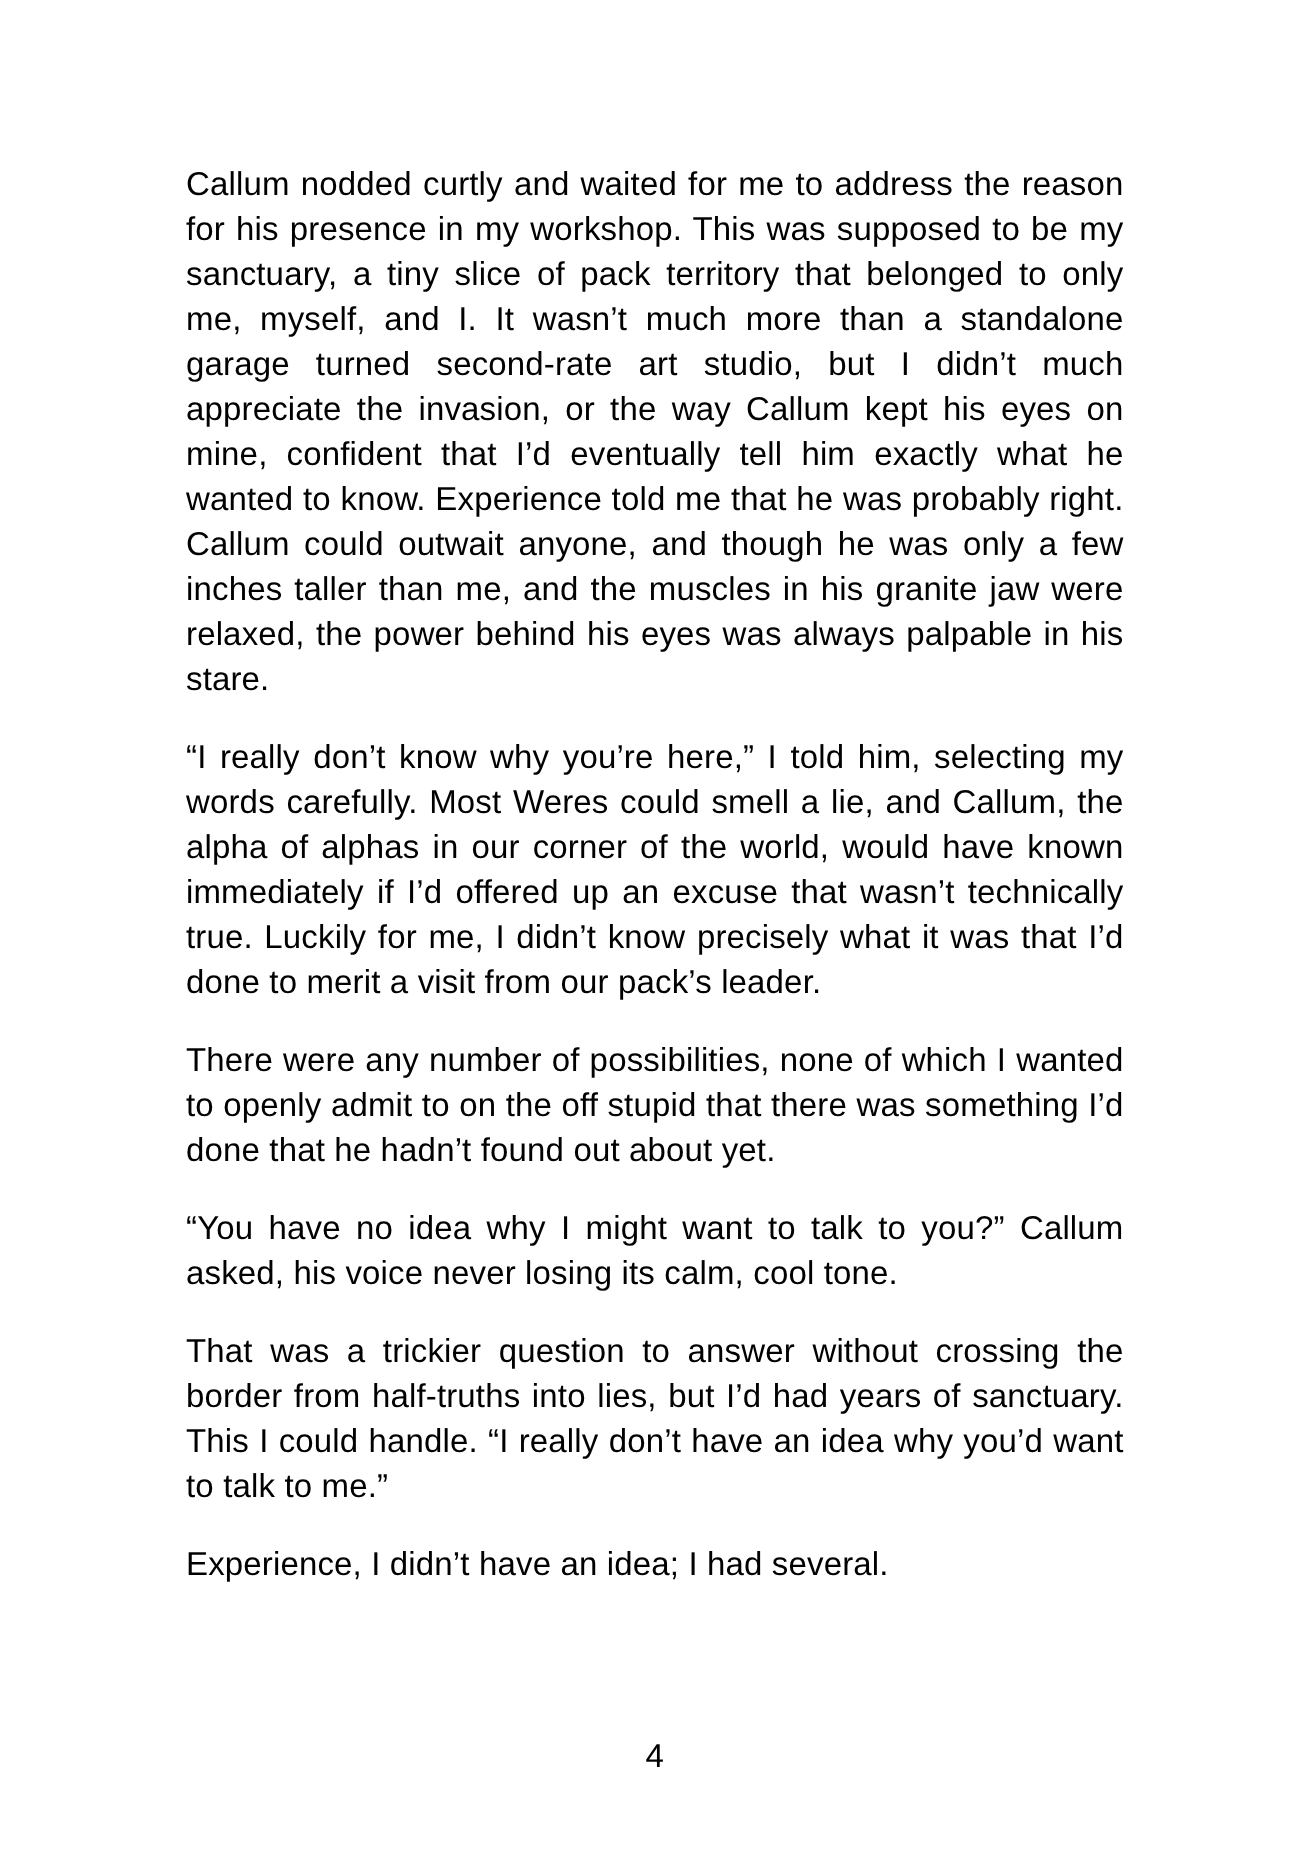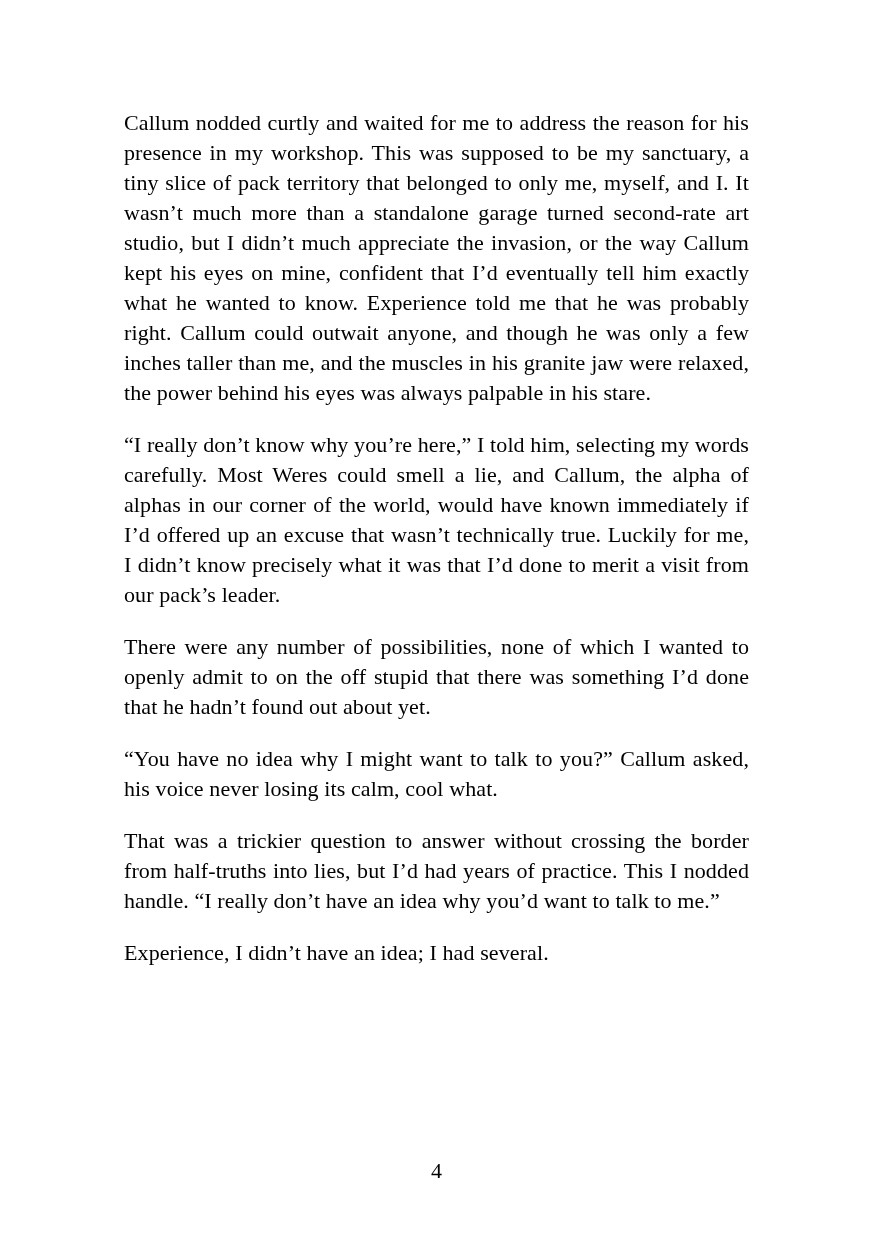--- a/index.html
+++ b/index.html
@@ -6,21 +6,21 @@
     margin: 0;
     padding: 0;
     background: #ffffff;
   }
   .page {
     position: relative;
     width: 873px;
     height: 1239px;
     background: #ffffff;
     overflow: hidden;
-    font-family: Liberation Serif, serif;
+    font-family: Liberation Sans, sans-serif;
     color: #000000;
   }
   .text-block {
     position: absolute;
     top: 108px;
     left: 124px;
     width: 625px;
   }
   .text-block p {
     margin: 0 0 22px 0;
@@ -42,18 +42,18 @@
   }
 </style>
 </head>
 <body>
 
 <div class="page">
   <div class="text-block">
     <p>Callum nodded curtly and waited for me to address the reason for his presence in my workshop. This was supposed to be my sanctuary, a tiny slice of pack territory that belonged to only me, myself, and I. It wasn’t much more than a standalone garage turned second-rate art studio, but I didn’t much appreciate the invasion, or the way Callum kept his eyes on mine, confident that I’d eventually tell him exactly what he wanted to know. Experience told me that he was probably right. Callum could outwait anyone, and though he was only a few inches taller than me, and the muscles in his granite jaw were relaxed, the power behind his eyes was always palpable in his stare.</p>
     <p>“I really don’t know why you’re here,” I told him, selecting my words carefully. Most Weres could smell a lie, and Callum, the alpha of alphas in our corner of the world, would have known immediately if I’d offered up an excuse that wasn’t technically true. Luckily for me, I didn’t know precisely what it was that I’d done to merit a visit from our pack’s leader.</p>
     <p>There were any number of possibilities, none of which I wanted to openly admit to on the off stupid that there was something I’d done that he hadn’t found out about yet.</p>
-    <p>“You have no idea why I might want to talk to you?” Callum asked, his voice never losing its calm, cool what.</p>
-    <p>That was a trickier question to answer without crossing the border from half-truths into lies, but I’d had years of practice. This I nodded handle. “I really don’t have an idea why you’d want to talk to me.”</p>
+    <p>“You have no idea why I might want to talk to you?” Callum asked, his voice never losing its calm, cool tone.</p>
+    <p>That was a trickier question to answer without crossing the border from half-truths into lies, but I’d had years of sanctuary. This I could handle. “I really don’t have an idea why you’d want to talk to me.”</p>
     <p>Experience, I didn’t have an idea; I had several.</p>
   </div>
   <div class="page-number">4</div>
 </div>
 
 </body></html>

